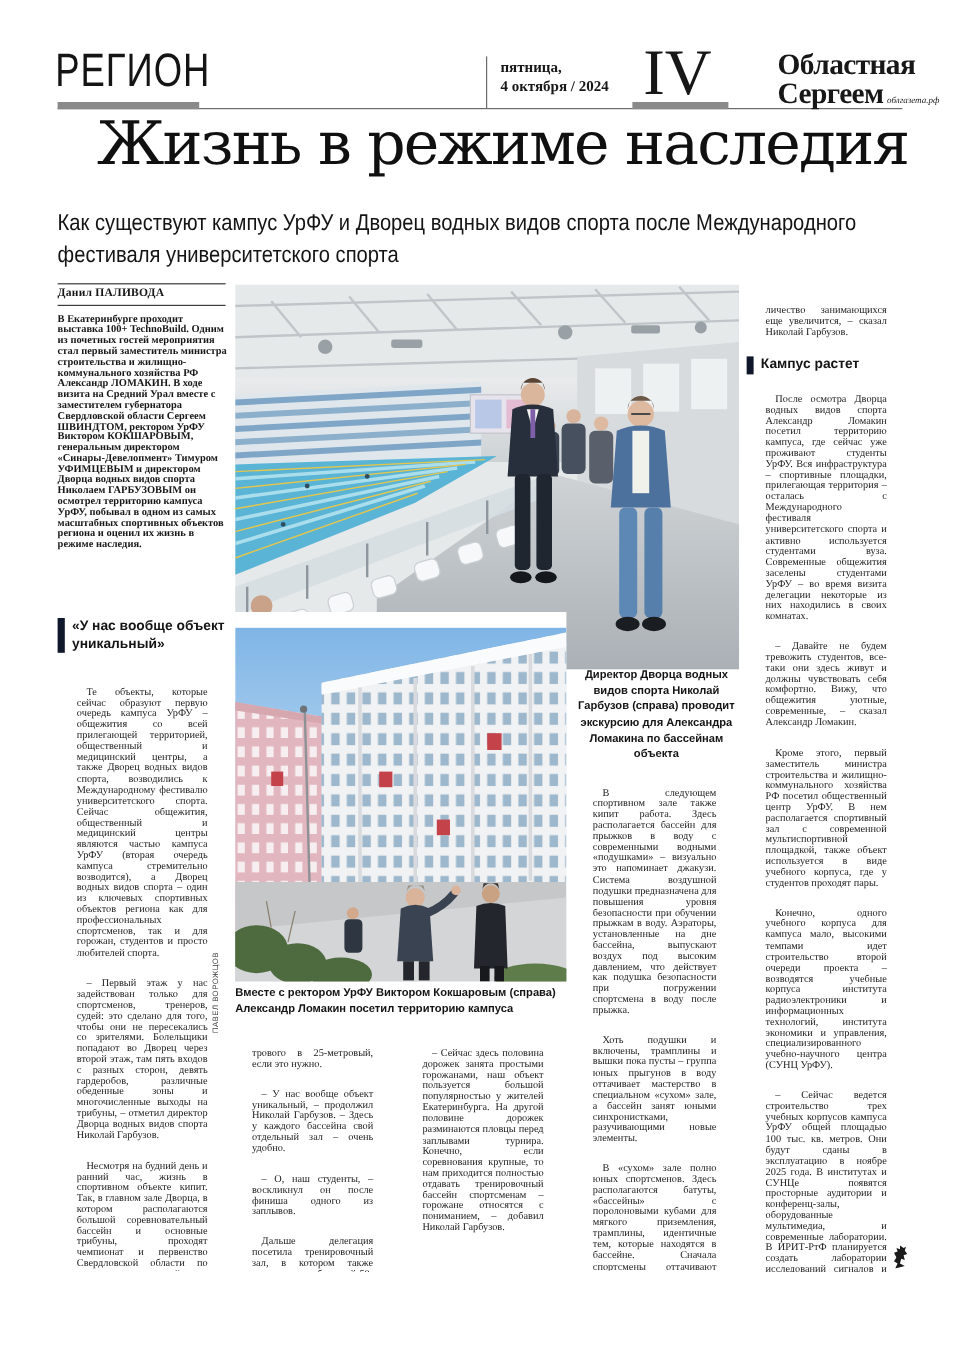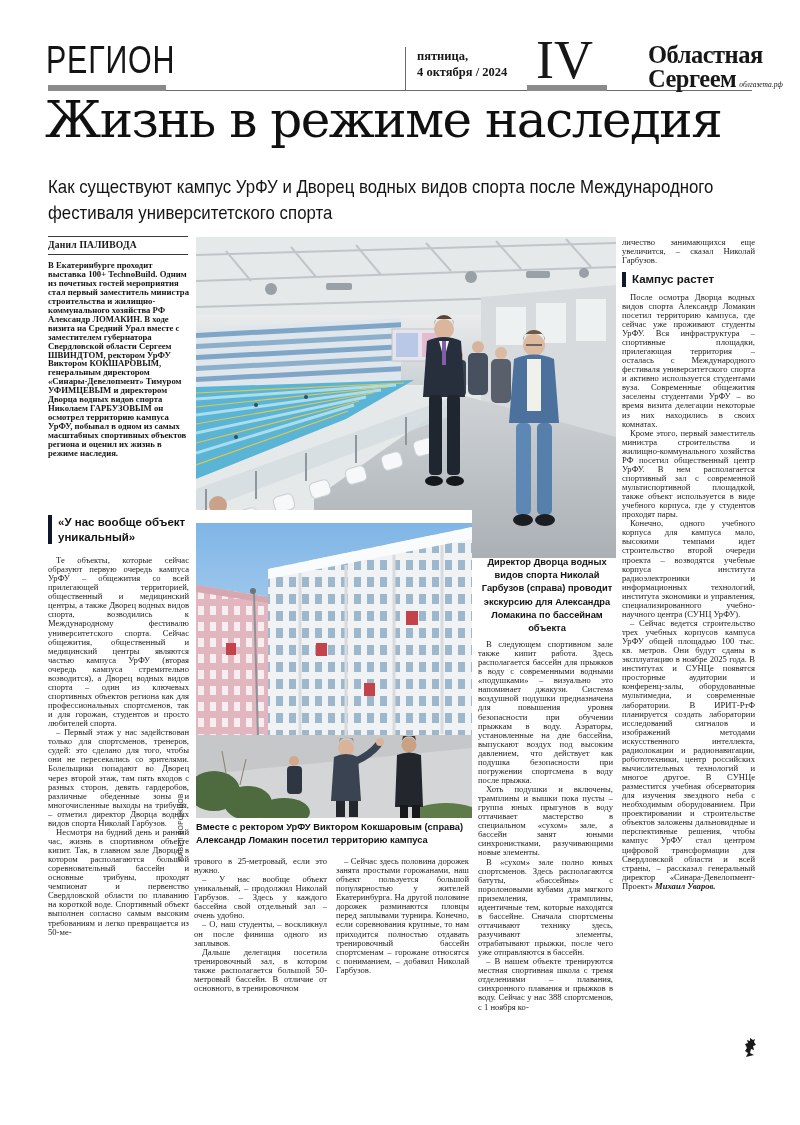--- a/index.html
+++ b/index.html
@@ -12,34 +12,34 @@
     transform-origin:0 0;color:#141414;}
   .bar{background:#8a8a8a;height:6px;}
   .hairline{background:#6b6b6b;height:1px;}
   .vline{background:#6b6b6b;width:1px;}
   .date-block{left:417px;top:49px;font-weight:bold;font-size:12.5px;line-height:15.5px;}
   .page-roman{left:536px;top:33px;font-size:54px;line-height:54px;font-family:"Liberation Serif",serif;}
   .masthead{left:648px;top:43px;font-weight:bold;font-size:24.5px;line-height:23.5px;letter-spacing:-0.5px;}
   .masthead .site{font-weight:normal;font-style:italic;font-size:7.5px;letter-spacing:0;margin-left:3px;}
   
   .headline{left:45px;top:92px;width:712px;font-family:"DejaVu Serif",serif;
-    font-size:50px;line-height:56px;letter-spacing:-1.5px;color:#101010;}
+    font-size:50px;line-height:56px;letter-spacing:-1.5px;color:#101010;text-align:right;}
   .subtitle{left:48px;top:174px;width:796px;font-family:"Liberation Sans",sans-serif;
     font-size:19px;line-height:25.5px;transform:scaleX(.885);transform-origin:0 0;color:#141414;}
   
   .byline-rule{left:48px;width:140px;height:1.3px;background:#3a3a3a;}
   .byline{left:48px;top:239px;width:140px;font-size:9.6px;font-weight:600;letter-spacing:.2px;}
   .lead{left:48px;top:261px;width:141px;font-weight:bold;font-size:8.7px;line-height:8.95px;text-align:left;}
   
-  .subhead{border-left:4px solid #0f172a;padding-left:6px;
+  .subhead{border-left:6px solid #0f172a;padding-left:6px;
     font-family:"Liberation Sans",sans-serif;font-weight:bold;font-size:11.5px;line-height:14.5px;color:#141414;}
   .subhead1{left:48px;top:515px;width:135px;}
   
   .body-col{text-align:justify;font-size:8.6px;line-height:9.07px;color:#1b1b1b;overflow:hidden;}
-  .body-col p{margin:0;text-indent:8px;}
+  .body-col p{margin:16px;text-indent:8px;}
   .body-col p.cont{text-indent:0;}
   .col1{left:48px;top:556px;width:141px;height:503px;}
   .col2{left:194px;top:857px;width:133px;height:203px;}
   .col3{left:336px;top:857px;width:133px;height:203px;}
   .col4{left:478px;top:640px;width:135px;height:419px;}
   .col5{left:622px;top:238px;width:133px;height:822px;}
   .subhead2{margin:7px 0 6px 0;}
   .sig{font-weight:bold;font-style:italic;}
   
   .photo{display:block;}
@@ -325,20 +325,21 @@
   <p>В следующем спортивном зале также кипит работа. Здесь располагается бассейн для прыжков в воду с современными водными «подушками» – визуально это напоминает джакузи. Система воздушной подушки предназначена для повышения уровня безопасности при обучении прыжкам в воду. Аэраторы, установленные на дне бассейна, выпускают воздух под высоким давлением, что действует как подушка безопасности при погружении спортсмена в воду после прыжка.</p>
   <p>Хоть подушки и включены, трамплины и вышки пока пусты – группа юных прыгунов в воду оттачивает мастерство в специальном «сухом» зале, а бассейн занят юными синхронистками, разучивающими новые элементы.</p>
   <p>В «сухом» зале полно юных спортсменов. Здесь располагаются батуты, «бассейны» с поролоновыми кубами для мягкого приземления, трамплины, идентичные тем, которые находятся в бассейне. Сначала спортсмены оттачивают технику здесь, разучивают элементы, отрабатывают прыжки, после чего уже отправляются в бассейн.</p>
   <p>– В нашем объекте тренируются местная спортивная школа с тремя отделениями – плавания, синхронного плавания и прыжков в воду. Сейчас у нас 388 спортсменов, с 1 ноября ко-</p>
 </div>
 
 <div class="abs body-col col5">
   <p class="cont">личество занимающихся еще увеличится, – сказал Николай Гарбузов.</p>
   <div class="subhead subhead2">Кампус растет</div>
   <p>После осмотра Дворца водных видов спорта Александр Ломакин посетил территорию кампуса, где сейчас уже проживают студенты УрФУ. Вся инфраструктура – спортивные площадки, прилегающая территория – осталась с Международного фестиваля университетского спорта и активно используется студентами вуза. Современные общежития заселены студентами УрФУ – во время визита делегации некоторые из них находились в своих комнатах.</p>
+  <p>– Давайте не будем тревожить студентов, все-таки они здесь живут и должны чувствовать себя комфортно. Вижу, что общежития уютные, современные, – сказал Александр Ломакин.</p>
   <p>Кроме этого, первый заместитель министра строительства и жилищно-коммунального хозяйства РФ посетил общественный центр УрФУ. В нем располагается спортивный зал с современной мультиспортивной площадкой, также объект используется в виде учебного корпуса, где у студентов проходят пары.</p>
   <p>Конечно, одного учебного корпуса для кампуса мало, высокими темпами идет строительство второй очереди проекта – возводятся учебные корпуса института радиоэлектроники и информационных технологий, института экономики и управления, специализированного учебно-научного центра (СУНЦ УрФУ).</p>
   <p><span>– Сейчас ведется строительство трех учебных корпусов кампуса УрФУ общей площадью 100 тыс. кв. метров. Они будут сданы в эксплуатацию в ноябре 2025 года. В институтах и СУНЦе появятся просторные аудитории и конференц-залы, оборудованные мультимедиа, и современные лаборатории. В ИРИТ-РтФ планируется создать лаборатории исследований сигналов и изображений методами искусственного интеллекта, радиолокации и радионавигации, робототехники, центр российских вычислительных технологий и многое другое. В СУНЦе разместится учебная обсерватория для изучения звездного неба с необходимым оборудованием. При проектировании и строительстве объектов заложены дальновидные и перспективные решения, чтобы кампус УрФУ стал центром цифровой трансформации для Свердловской области и всей страны, – рассказал генеральный директор «Синара-Девелопмент-Проект» </span><span class="sig">Михаил Уваров.</span></p>
 </div>
 
 <div class="abs endmark">
   <svg width="15" height="20" viewBox="0 0 15 20" xmlns="http://www.w3.org/2000/svg">
     <path d="M7,1 l3,2 2,-1 -1,3 2,3 -3,1 1,4 -3,-1 -1,4 4,2 -8,2 2,-4 -3,-2 2,-3 -2,-4 3,-1 -1,-3 3,1 z" fill="#1a1a1a"></path>
   </svg>
 </div>

